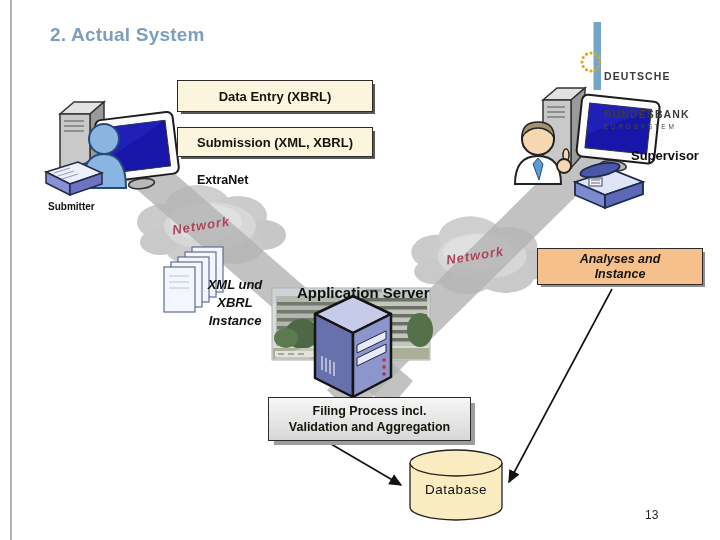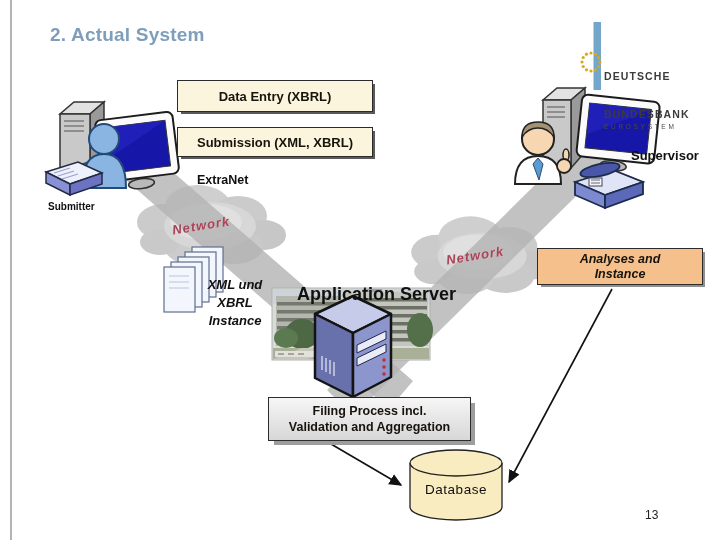--- a/index.html
+++ b/index.html
@@ -248,16 +248,16 @@
   <div class="lbl" style="left:197px;top:173px">ExtraNet</div>
   <div class="lbl" style="left:48px;top:201px;font-size:10px">Submitter</div>
   <div class="lbl" style="left:631px;top:148px;font-size:13px">Supervisor</div>
   <div class="network-lbl" style="left:172px;top:218px">Network</div>
   <div class="network-lbl" style="left:446px;top:248px">Network</div>
   <div class="instance-lbl" style="left:195px;top:276px;width:80px">
     <div>XML und</div>
     <div>XBRL</div>
     <div>Instance</div>
   </div>
-  <div class="lbl" style="left:297px;top:284px;font-size:18px">Application Server</div>
+  <div class="lbl" style="left:297px;top:284px;font-size:15px">Application Server</div>
   <div class="db-lbl" style="left:456px;top:482px;transform:translateX(-50%)">Database</div>
   <div class="page-num" style="left:645px;top:508px">13</div>
 </div>
 
 </body></html>

